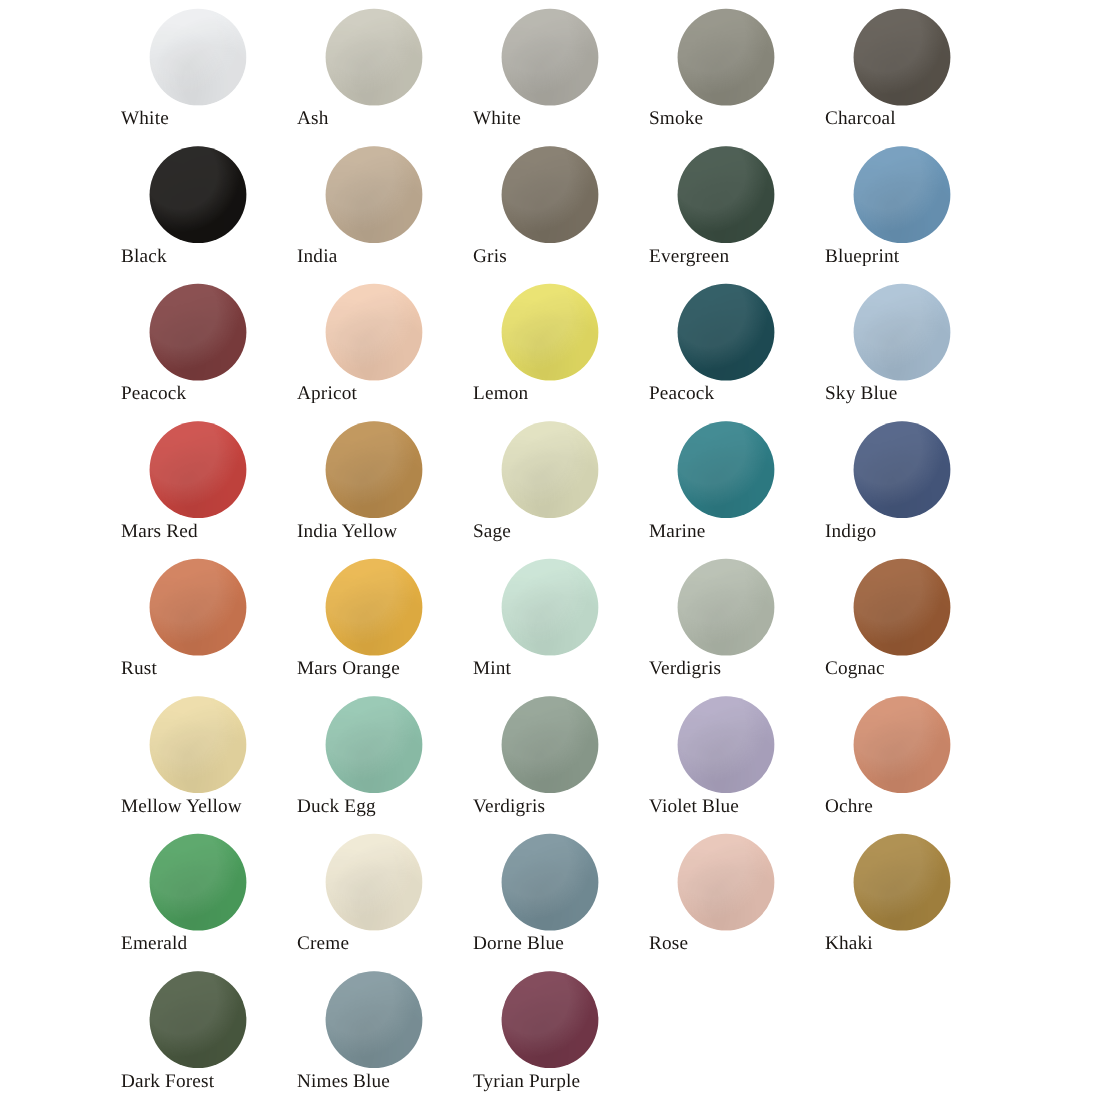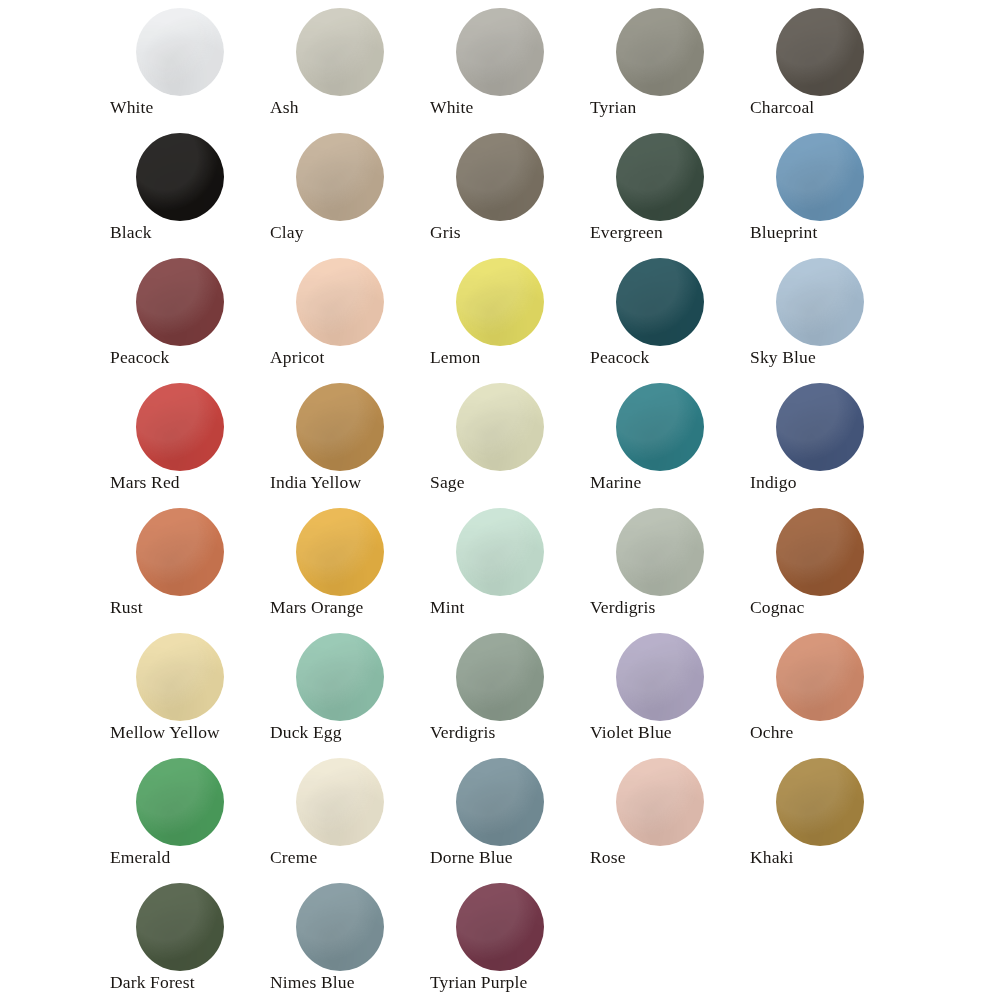--- a/index.html
+++ b/index.html
@@ -96,39 +96,39 @@
       <div class="swatch-cell">
         <div class="swatch-dot-wrap">
           <div class="swatch-dot" style="background-color: rgb(178, 176, 168);"></div>
         </div>
         <div class="swatch-label">White</div>
       </div>
       <div class="swatch-cell">
         <div class="swatch-dot-wrap">
           <div class="swatch-dot" style="background-color: rgb(142, 141, 128);"></div>
         </div>
-        <div class="swatch-label">Tyrian</div>
+        <div class="swatch-label">Smoke</div>
       </div>
       <div class="swatch-cell">
         <div class="swatch-dot-wrap">
           <div class="swatch-dot" style="background-color: rgb(90, 84, 76);"></div>
         </div>
         <div class="swatch-label">Charcoal</div>
       </div>
       <div class="swatch-cell">
         <div class="swatch-dot-wrap">
           <div class="swatch-dot" style="background-color: rgb(21, 19, 17);"></div>
         </div>
         <div class="swatch-label">Black</div>
       </div>
       <div class="swatch-cell">
         <div class="swatch-dot-wrap">
           <div class="swatch-dot" style="background-color: rgb(194, 174, 149);"></div>
         </div>
-        <div class="swatch-label">Clay</div>
+        <div class="swatch-label">India</div>
       </div>
       <div class="swatch-cell">
         <div class="swatch-dot-wrap">
           <div class="swatch-dot" style="background-color: rgb(125, 116, 101);"></div>
         </div>
         <div class="swatch-label">Gris</div>
       </div>
       <div class="swatch-cell">
         <div class="swatch-dot-wrap">
           <div class="swatch-dot" style="background-color: rgb(60, 79, 67);"></div>

